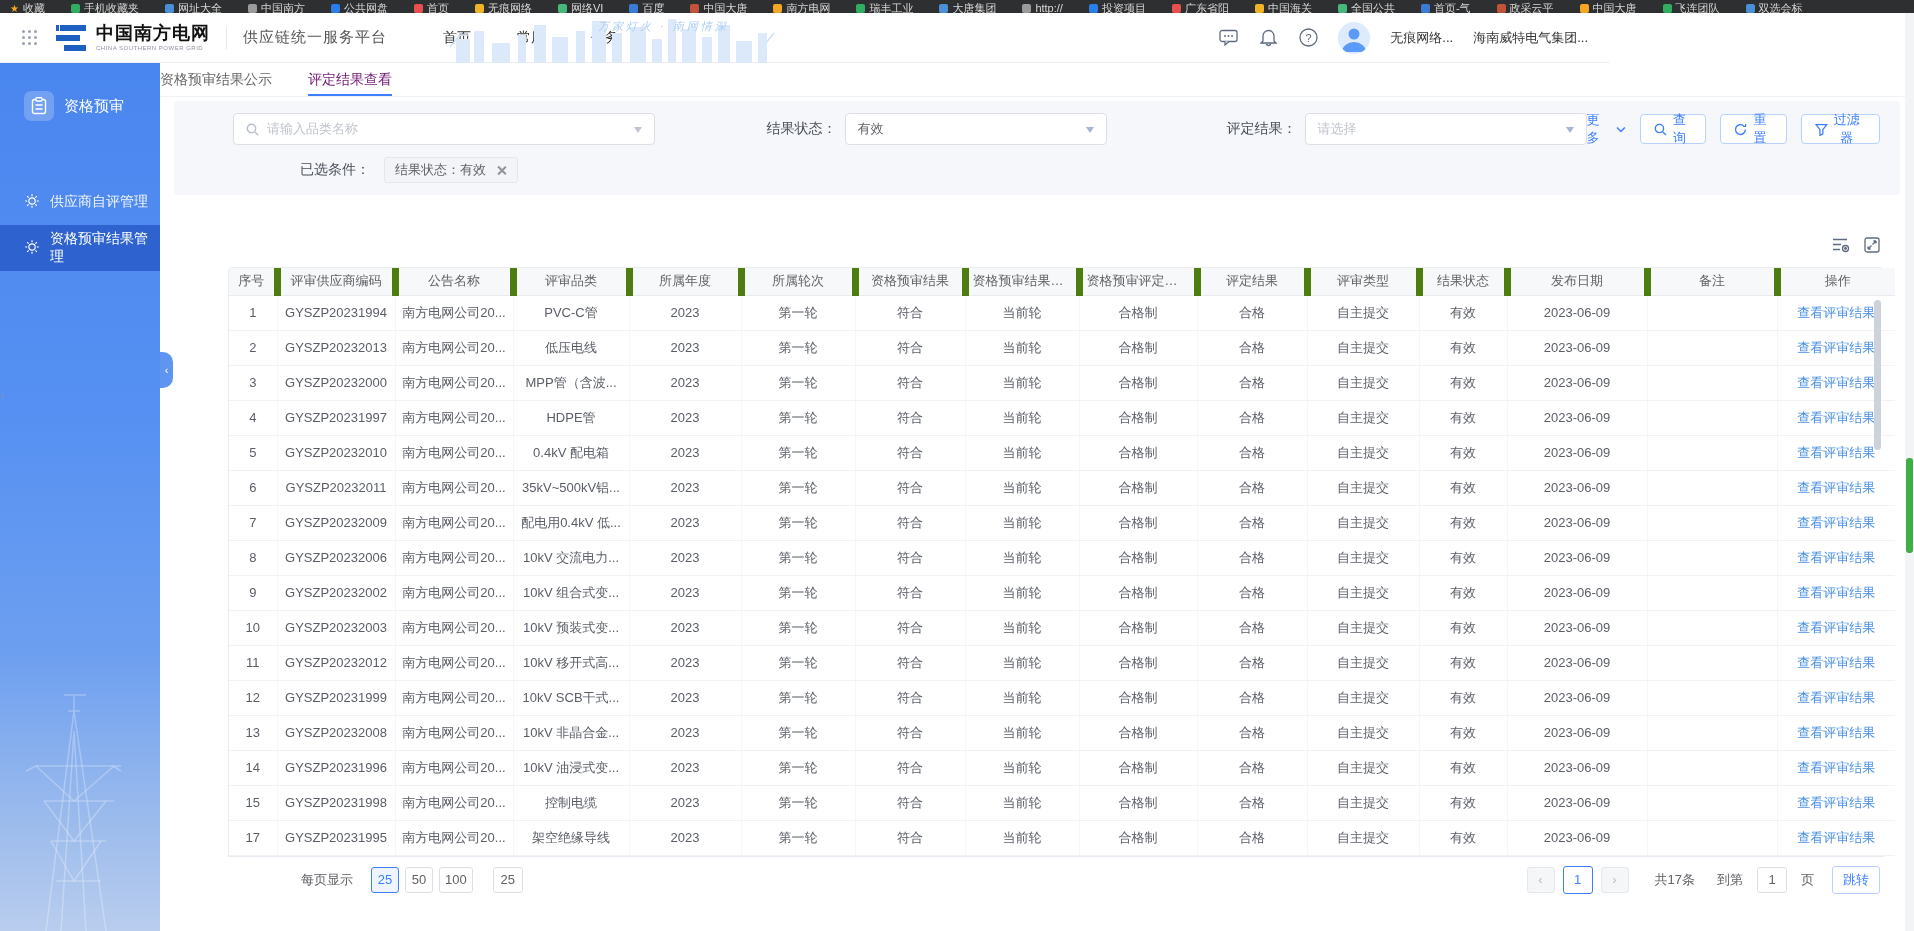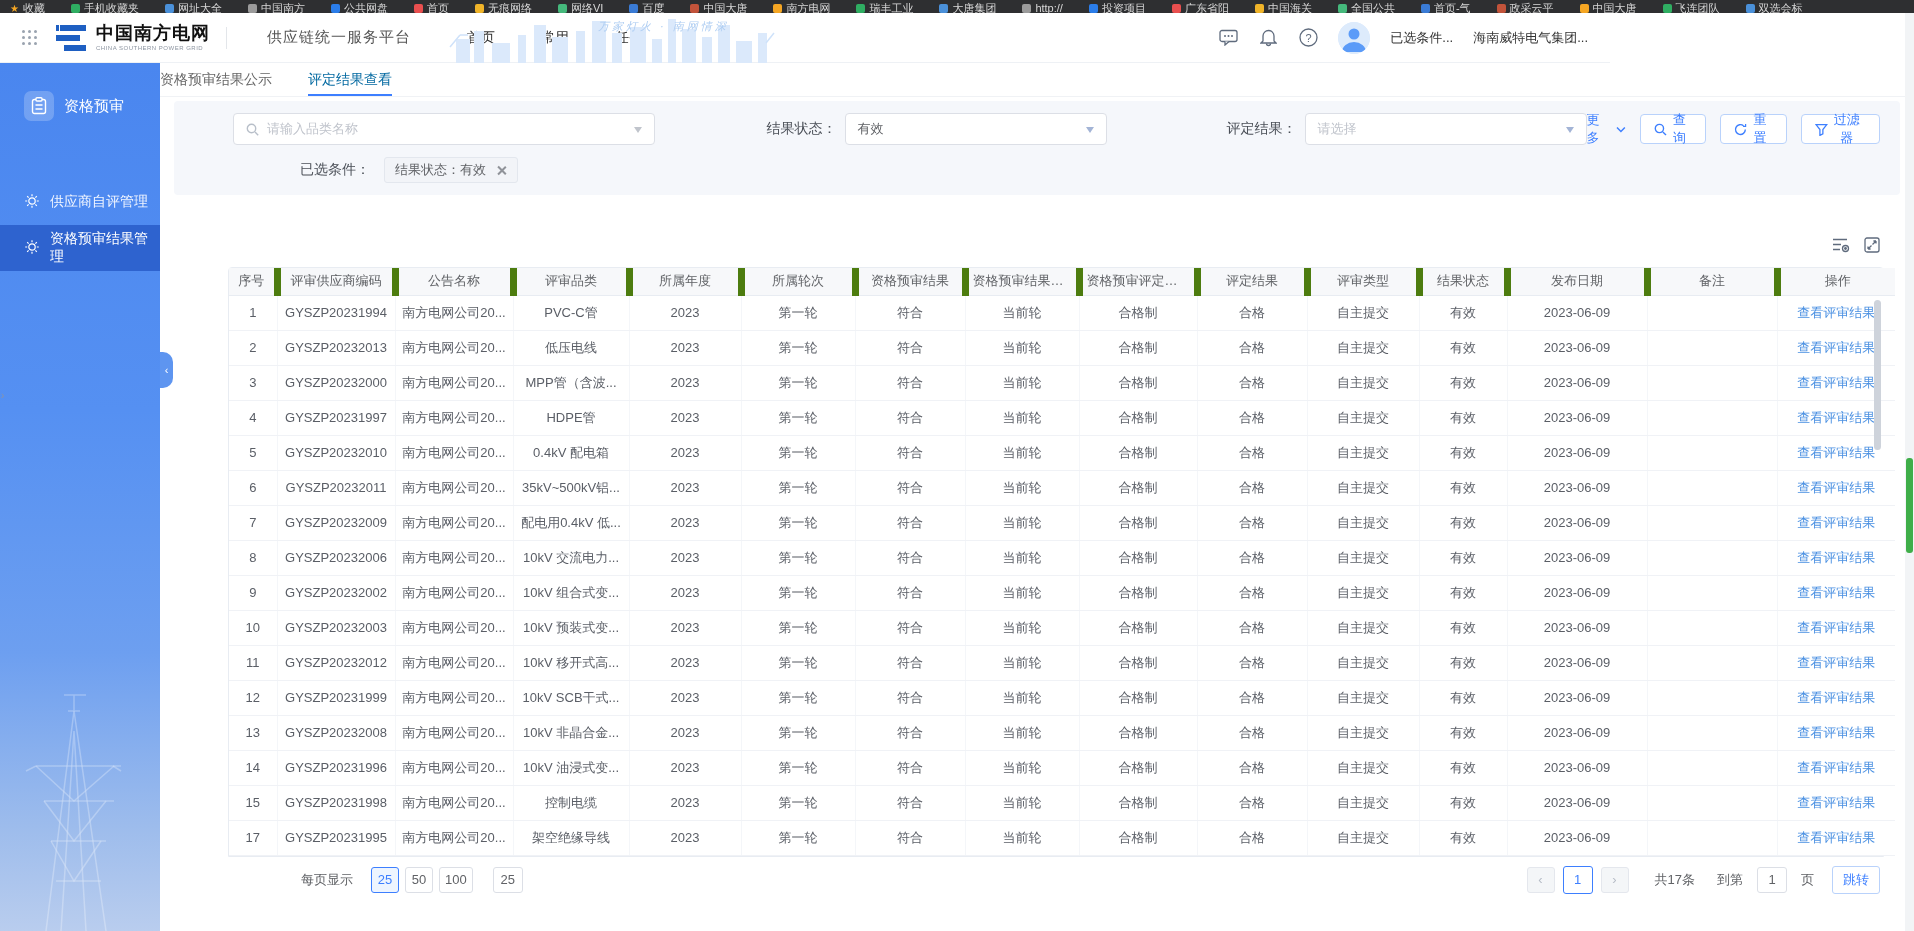--- a/index.html
+++ b/index.html
@@ -20,21 +20,21 @@
     background:#fff; border-bottom:1px solid #eef1f5; display:flex; align-items:center;
     padding:8px 22px; z-index:5; }
   .grid-icon { width:16px; height:16px; display:grid; grid-template-columns:repeat(3,4px);
     grid-template-rows:repeat(3,4px); gap:2px; margin-right:16px; }
   .grid-icon i { width:3px; height:3px; border-radius:50%; background:#9aa3af; }
   .logo { display:flex; align-items:center; gap:8px; }
   .logo-text { line-height:1; }
   .logo-title { font-size:18px; font-weight:bold; color:#111; letter-spacing:1px; }
   .logo-sub { font-size:6px; color:#8c94a0; letter-spacing:.5px; margin-top:3px; }
   .hdr-divider { width:1px; height:22px; background:#e3e6ea; margin:0 16px; }
-  .platform-title { font-size:15px; color:#555; letter-spacing:1px;margin-left:24px; }
+  .platform-title { font-size:15px; color:#555; letter-spacing:1px; }
   .hdr-nav { display:flex; gap:46px; margin-left:56px; }
   .hdr-nav-item { font-size:14px; color:#333; cursor:pointer; }
   .skyline-wrap { position:absolute; left:448px; top:0; width:330px; height:50px; pointer-events:none; }
   .watermark-text { position:absolute; left:150px; top:6px; font-size:11px; color:#aecdf2;
     letter-spacing:3px; font-style:italic; white-space:nowrap; }
   .hdr-right { margin-left:auto; display:flex; align-items:center; gap:20px; }
   .hdr-icon { width:20px; height:20px; display:flex; align-items:center; justify-content:center; cursor:pointer; }
   .avatar { width:32px; height:32px; border-radius:50%; background:#dceafc; overflow:hidden;
     display:flex; align-items:center; justify-content:center; }
   .user-name,.user-company { font-size:13px; color:#333; white-space:nowrap; }
@@ -54,21 +54,21 @@
   .collapse-handle { position:absolute; left:160px; top:352px; width:13px; height:36px;
     background:#5e95f0; border-radius:0 10px 10px 0; color:#fff; display:flex; align-items:center;
     justify-content:center; font-size:11px; cursor:pointer; z-index:6; }
   .edge-chevron { position:absolute; left:1px; top:390px; font-size:10px; color:#8a94a6; z-index:7; }
 
   
   .content { position:absolute; top:63px; left:160px; right:0; bottom:0; background:#fff; }
   .tabbar { height:34px; display:flex; gap:36px; align-items:stretch;
     background:#fff; border-bottom:1px solid #f0f2f5; }
   .tab { font-size:14px; color:#666; display:flex; align-items:center; position:relative; cursor:pointer; }
-  .tab.active { color:#0369a1; }
+  .tab.active { color:#701a75; }
   .tab.active::after { content:""; position:absolute; bottom:0; left:0; right:0; height:2px; background:#3d7fff; }
 
   .filter-panel { margin:4px 14px 0; background:#f5f7fb; border-radius:4px; padding:10px 20px 12px; }
   .filter-row1 { display:flex; align-items:center; }
   .sel { height:32px; background:#fff; border:1px solid #dcdfe6; border-radius:4px;
     display:flex; align-items:center; padding:0 12px; font-size:13px; cursor:pointer; }
   .search-sel { width:425px; margin-left:39px; gap:8px; }
   .ph { color:#c0c4cc; }
   .val { color:#606266; }
   .caret { width:0; height:0; border:4px solid transparent; border-top:6px solid #a3b4d6;
@@ -316,21 +316,21 @@
         <text x="9.5" y="13.5" text-anchor="middle" font-size="11" fill="#5f6b7d" font-family="Liberation Sans, sans-serif">?</text>
       </svg>
     </span>
     <span class="avatar">
       <svg width="32" height="32" viewBox="0 0 32 32">
         <circle cx="16" cy="16" r="16" fill="#ddebfc"></circle>
         <circle cx="16" cy="12" r="5.5" fill="#5b9bf8"></circle>
         <path d="M4 30 a12 10 0 0 1 24 0 Z" fill="#5b9bf8"></path>
       </svg>
     </span>
-    <span class="user-name">已选条件...</span>
+    <span class="user-name">无痕网络...</span>
     <span class="user-company">海南威特电气集团...</span>
   </div>
 </div>
 
 <aside class="sidebar">
   <div class="side-group">
     <span class="side-group-icon">
       <svg width="16" height="18" viewBox="0 0 16 18" fill="none" stroke="#fff" stroke-width="1.4">
         <rect x="1.5" y="2.5" width="13" height="14" rx="2"></rect>
         <rect x="5" y="0.8" width="6" height="3.2" rx="1" fill="#5b93f1"></rect>

